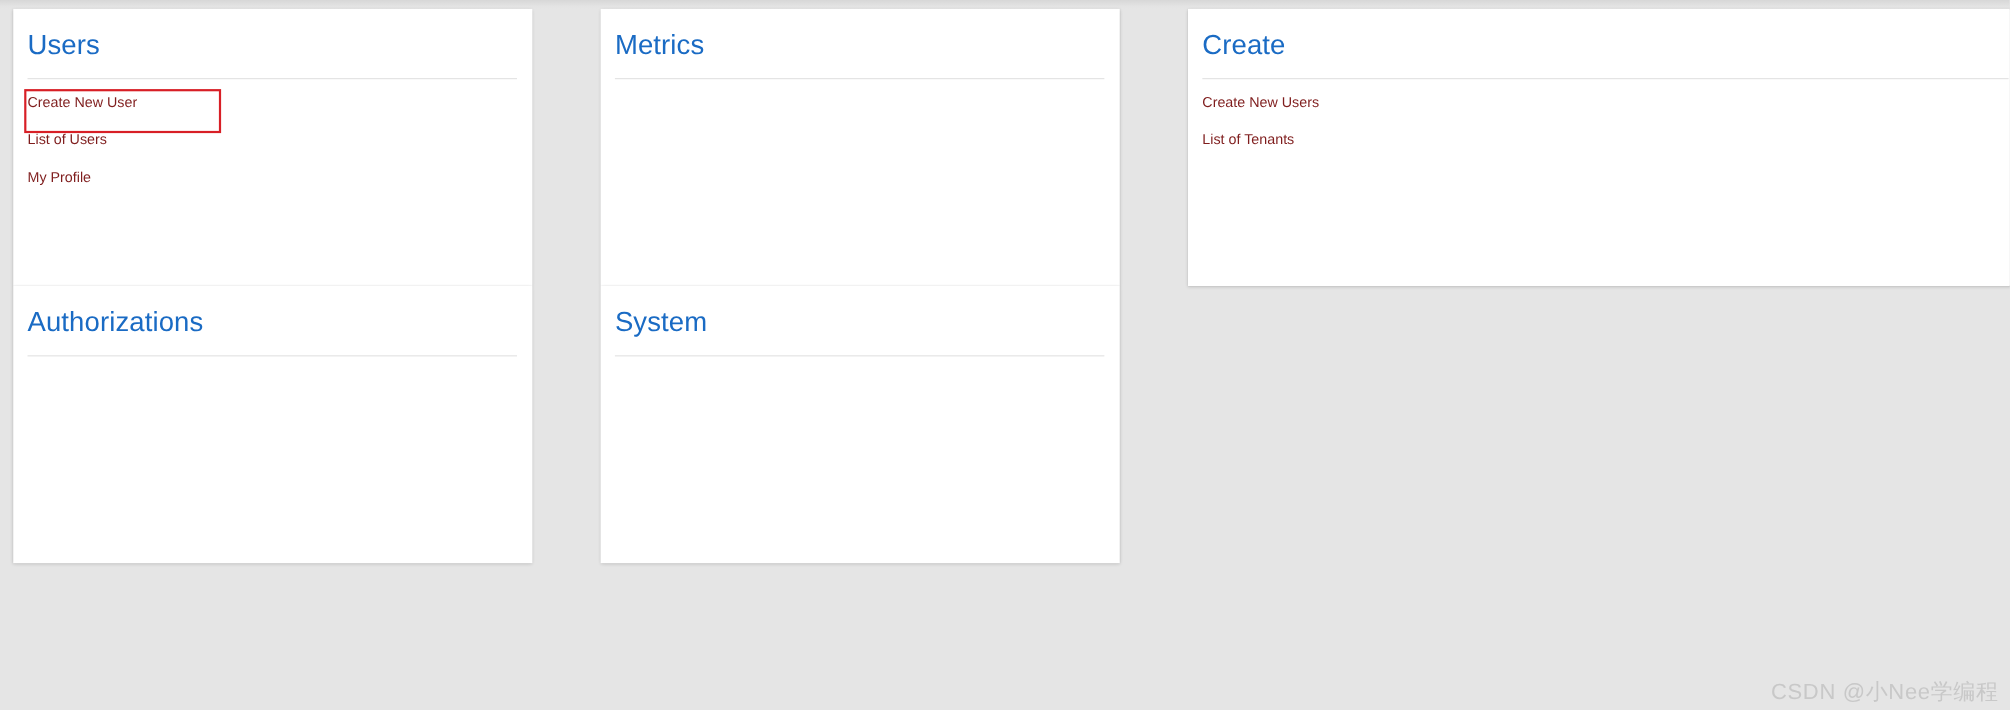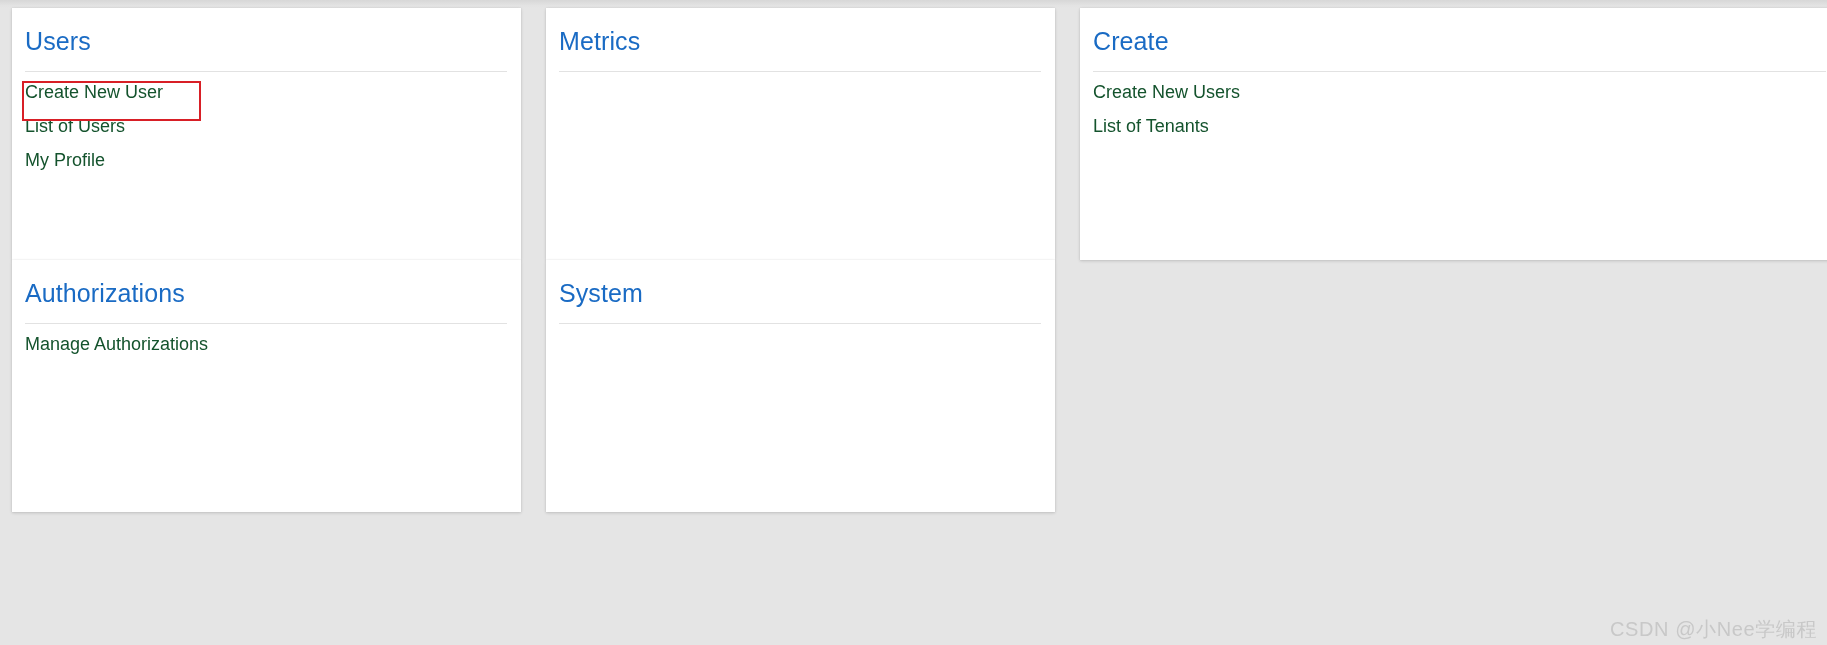--- a/index.html
+++ b/index.html
@@ -35,21 +35,21 @@
   .card-row {
     position: absolute;
     left: 12px;
   }
   .card-row.row-1 { top: 8px; }
   .card-row.row-2 { top: 260px; }
 
   .card {
     position: absolute;
     top: 0;
-    width: 509px;
+    width: 472px;
     height: 252px;
     background: #ffffff;
     box-shadow: 0 1px 3px rgba(0,0,0,0.16), 0 0 1px rgba(0,0,0,0.10);
     box-sizing: border-box;
   }
   .card.col-0 { left: 0px; }
   .card.col-1 { left: 534px; }
   .card.col-2 { left: 1068px; width: 760px; }
 
   .card-title {
@@ -75,23 +75,23 @@
 
   .card-links {
     position: absolute;
     left: 13px;
     top: 76px;
     right: 10px;
   }
 
   .card-link {
     display: block;
-    font-size: 18px;
+    font-size: 13px;
     line-height: 17px;
-    color: #14532d;
+    color: #7f1d1d;
     text-decoration: none;
     padding: 0;
     margin-bottom: 17px;
     white-space: nowrap;
     width: fit-content;
     cursor: pointer;
     text-align: center;
   }
 
   
@@ -156,23 +156,20 @@
       </div>
     </div>
 
   </div>
 
   <div class="card-row row-2">
 
     <div class="card col-0">
       <div class="card-title">Authorizations</div>
       <div class="card-divider"></div>
-      <div class="card-links">
-        <a class="card-link">Manage Authorizations</a>
-      </div>
     </div>
 
     <div class="card col-1">
       <div class="card-title">System</div>
       <div class="card-divider"></div>
     </div>
 
   </div>
 
   <div class="watermark">CSDN @小Nee学编程</div>

